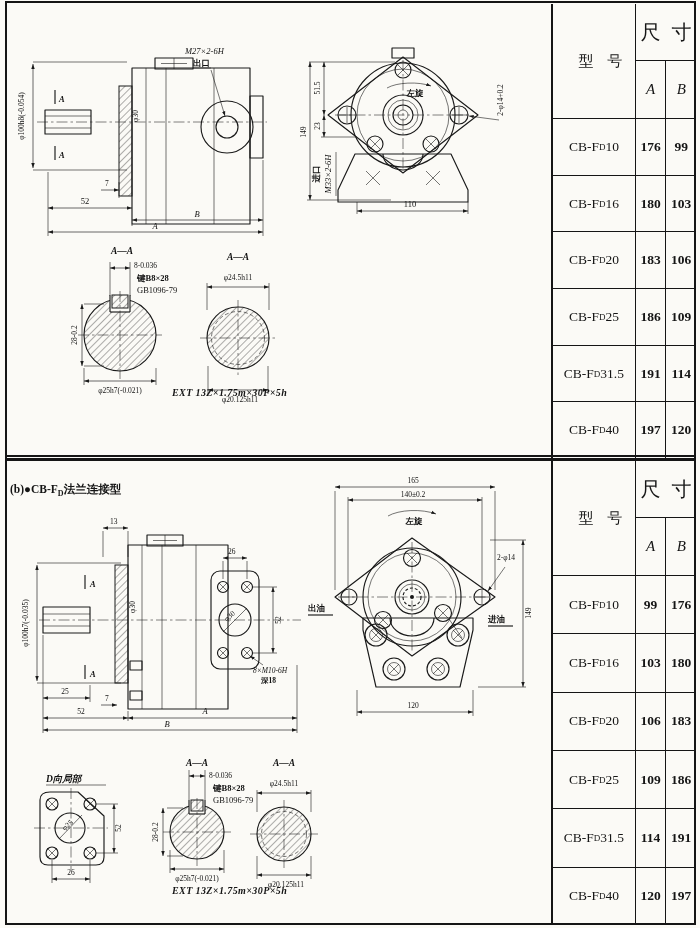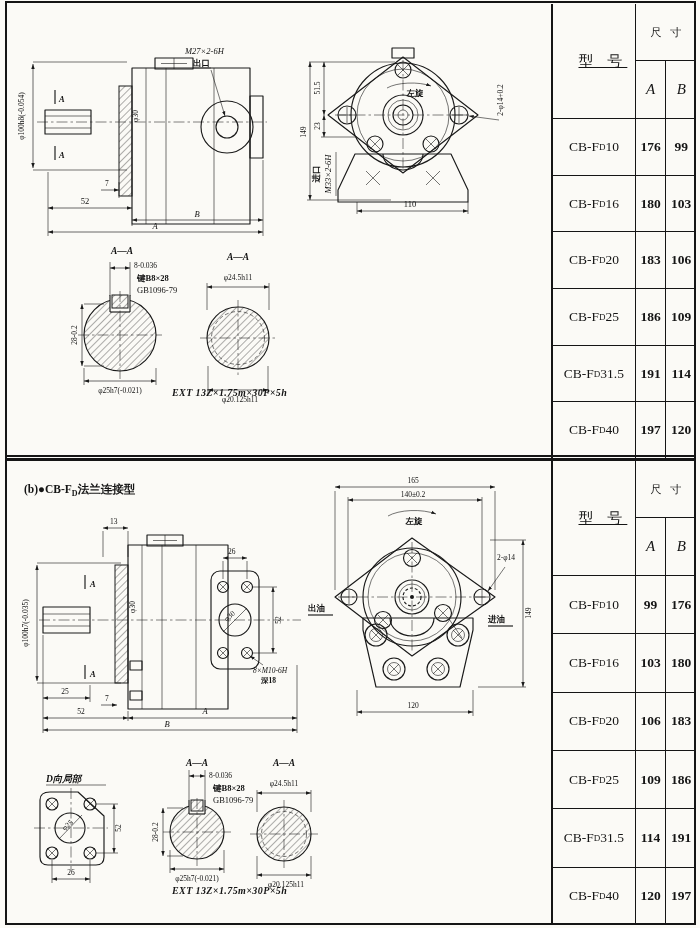--- a/index.html
+++ b/index.html
@@ -8,24 +8,24 @@
   .frame{position:absolute;left:5px;top:1px;width:691px;height:924px;
          border:2.5px solid #151515;box-sizing:border-box;}
   .divider-thin{position:absolute;left:5px;top:455px;width:691px;height:1.5px;background:#151515;}
   .divider{position:absolute;left:5px;top:458px;width:691px;height:3px;background:#151515;}
 
   
   .dim-table{position:absolute;left:551px;width:145px;border-left:2px solid #151515;
              box-sizing:border-box;display:flex;flex-direction:column;}
   .thead{display:flex;height:114px;border-bottom:1.6px solid #151515;flex:none;}
   .model-h{width:58%;border-right:1.6px solid #151515;display:flex;align-items:center;
-           justify-content:center;font-size:15px;letter-spacing:5px;padding-left:18px;box-sizing:border-box;text-decoration:underline;}
+           justify-content:center;font-size:15px;letter-spacing:5px;padding-left:18px;box-sizing:border-box;}
   .size-wrap{width:42%;display:flex;flex-direction:column;}
   .size-h{height:50%;border-bottom:1.6px solid #151515;display:flex;align-items:center;
-          justify-content:center;font-size:11px;letter-spacing:3px;padding-left:3px;box-sizing:border-box;}
+          justify-content:center;font-size:20px;letter-spacing:3px;padding-left:3px;box-sizing:border-box;}
   .ab{display:flex;height:50%;}
   .ab .cell{flex:1;display:flex;align-items:center;justify-content:center;
             font-style:italic;font-size:15px;}
   .ab .cell:first-child{border-right:1.6px solid #151515;}
   .trow{flex:1;display:flex;border-bottom:1.6px solid #151515;}
   .trow:last-child{border-bottom:none;}
   .m-cell{width:58%;border-right:1.6px solid #151515;display:flex;align-items:center;
           justify-content:center;font-size:13.5px;white-space:nowrap;}
   .m-cell sub{font-size:9px;line-height:0;}
   .v-cell{width:21%;border-right:1.6px solid #151515;display:flex;align-items:center;
@@ -413,21 +413,21 @@
     <line class="cl" x1="52" y1="50" x2="52" y2="118"></line>
     <line class="tl" x1="25" y1="106" x2="25" y2="129"></line>
     <line class="tl" x1="79" y1="106" x2="79" y2="129"></line>
     <line class="dm" x1="25" y1="125" x2="79" y2="125" marker-start="url(#ar)" marker-end="url(#ar)"></line>
     <text class="s7" text-anchor="middle" x="54" y="137">φ20.125h11</text>
   </g>
 </svg>
 
 <div class="note" style="left:172px;top:387px;">EXT 13Z×1.75m×30P×5h</div>
 
-<div class="sec-title" style="left:24px;top:482px;"><span>(b)●CB-F</span><sub>D</sub><span>法兰连接型</span></div>
+<div class="sec-title" style="left:10px;top:482px;"><span>(b)●CB-F</span><sub>D</sub><span>法兰连接型</span></div>
 
 <div class="note" style="left:172px;top:885px;">EXT 13Z×1.75m×30P×5h</div>
 
 <div class="divider-thin"></div>
 <div class="divider"></div>
 
 <div class="dim-table" style="top:4px;height:454px;">
   <div class="thead">
     <div class="model-h">型 号</div>
     <div class="size-wrap">

